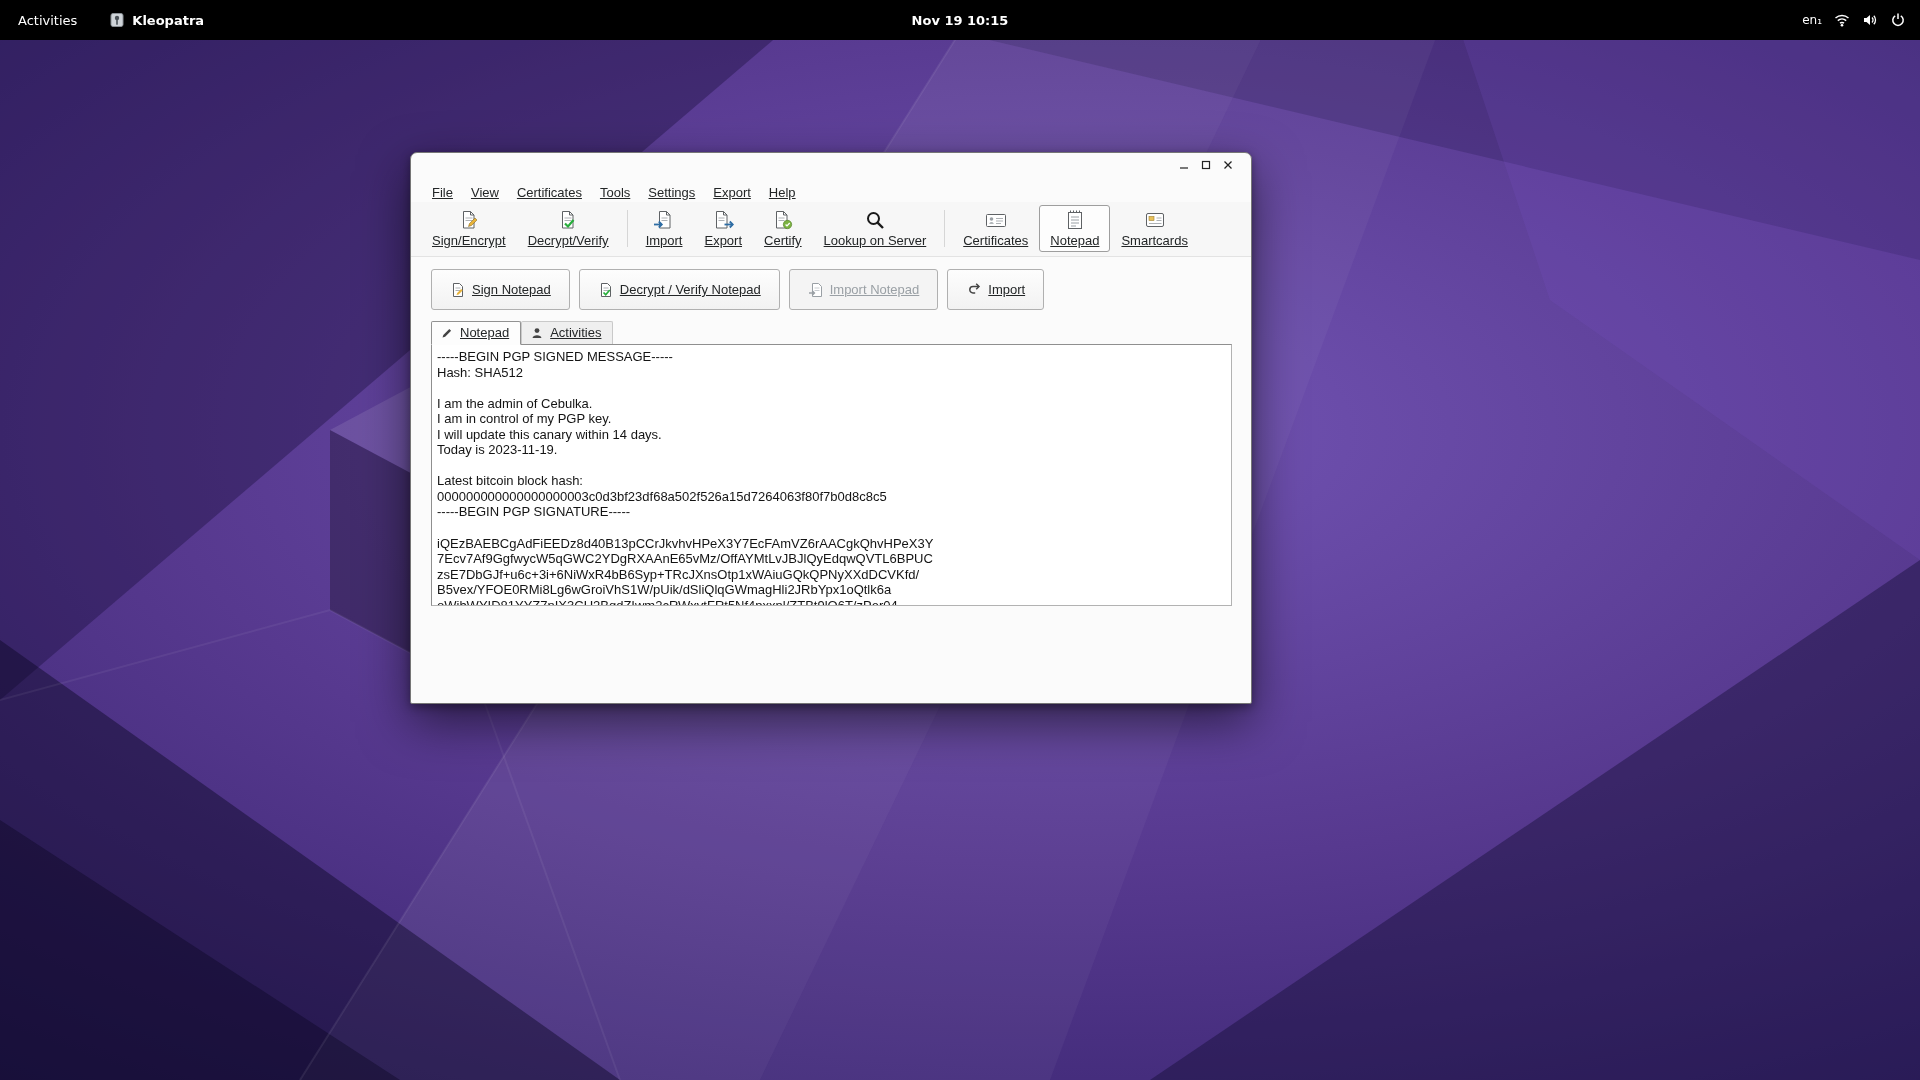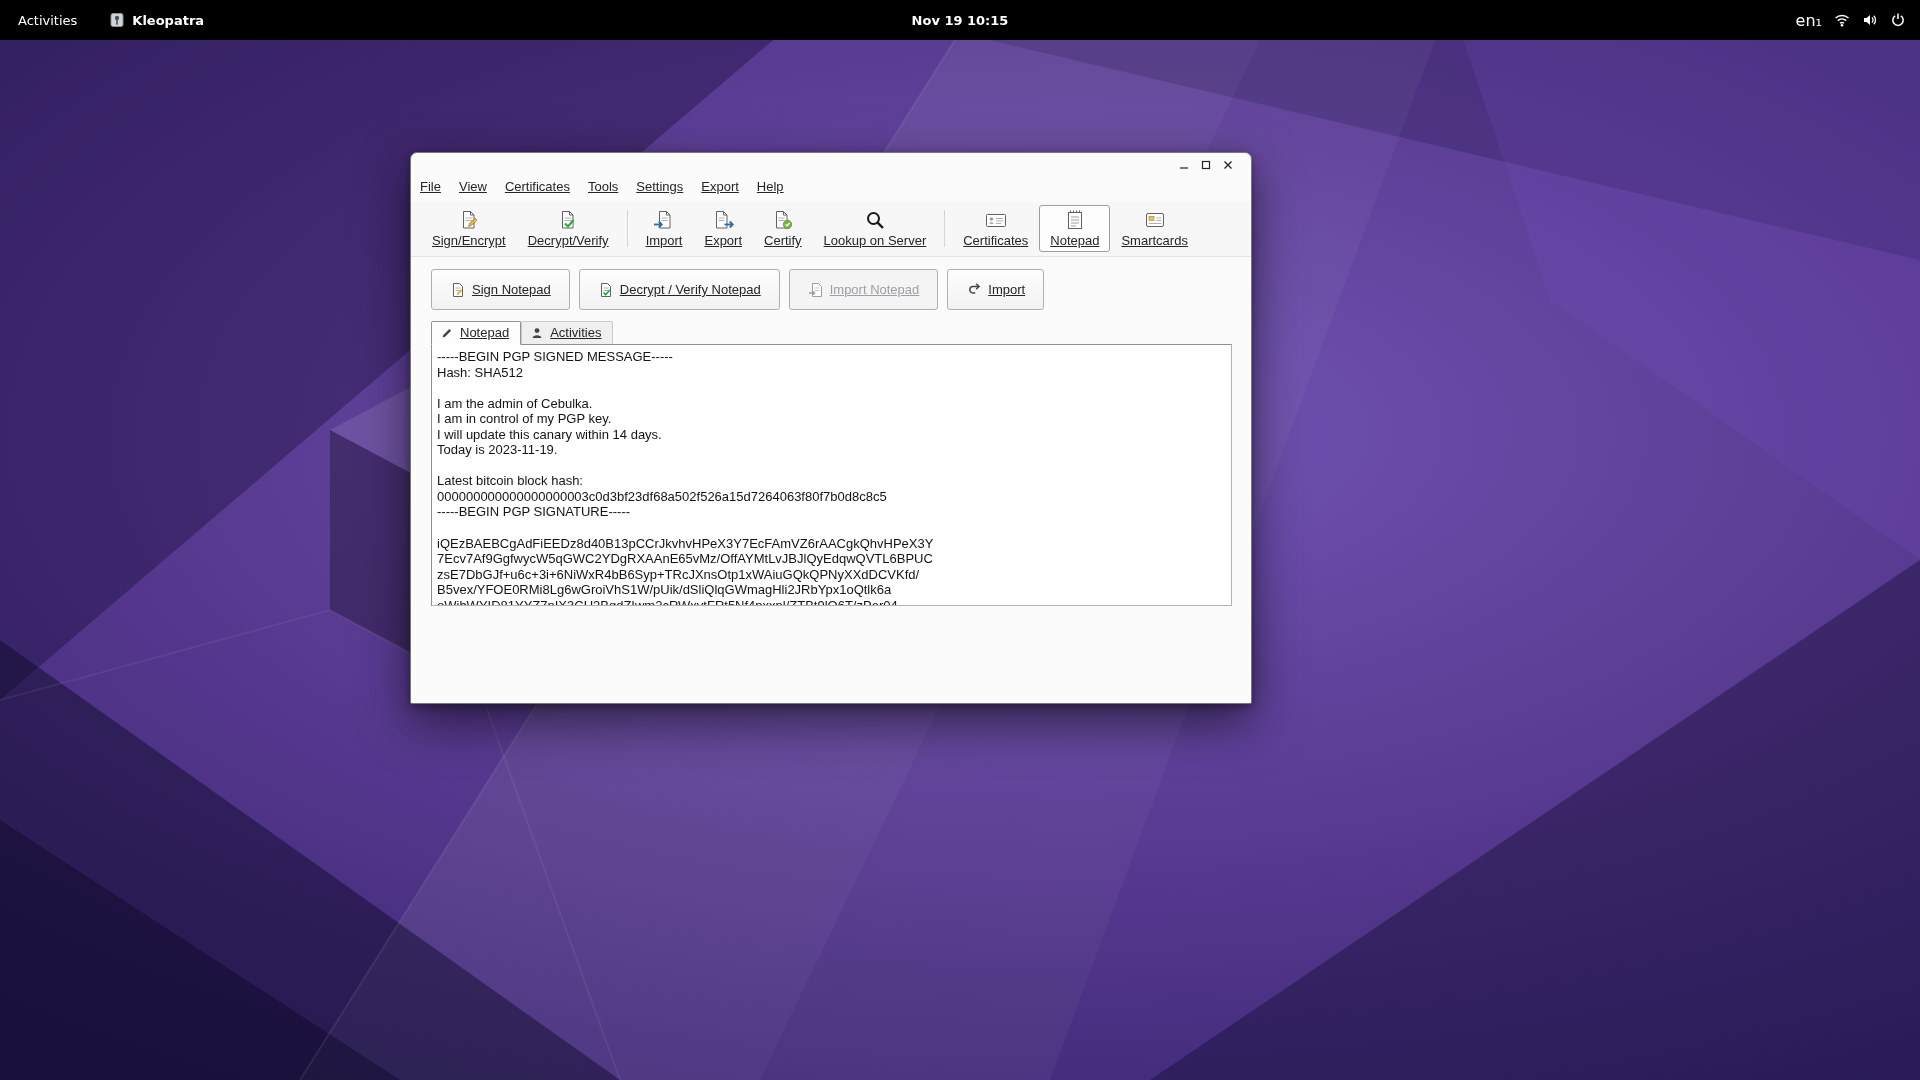--- a/index.html
+++ b/index.html
@@ -16,35 +16,35 @@
   .topbar {
     position: absolute; top: 0; left: 0; width: 100%; height: 40px;
     background: #000; color: #fff; font-size: 13px;
     display: flex; align-items: center; z-index: 50;
   }
   .topbar-left { display: flex; align-items: center; gap: 16px; margin-left: 10px; }
   .tb-item { display: flex; align-items: center; gap: 7px; padding: 0 8px; height: 27px; color:#fff; background:none; border:none; font: inherit; cursor: default; }
   .app-name { font-weight: 700; }
   .topbar-center { position: absolute; left: 50%; transform: translateX(-50%); font-weight: 700; height:27px; display:flex; align-items:center; padding: 0 10px; }
   .topbar-right { margin-left: auto; display: flex; align-items: center; gap: 12px; padding: 0 14px; height: 27px; }
-  .kbd-layout { font-size: 16px; }
+  .kbd-layout { font-size: 12px; }
   .sysicon { display: inline-flex; align-items: center; }
 
   
   .window {
     position: absolute; left: 410px; top: 152px; width: 842px; height: 552px;
     background: #fbfbfb; border: 1px solid #767676; border-radius: 7px 7px 2px 2px;
     box-shadow: 0 18px 50px rgba(0,0,0,.55), 0 3px 10px rgba(0,0,0,.35);
     color: #232627; font-family: "Liberation Sans", sans-serif; font-size: 13px;
     display: flex; flex-direction: column;
   }
   .titlebar { height: 24px; display: flex; align-items: center; justify-content: flex-end; padding-right: 12px; }
   .winctl { display: inline-flex; align-items: center; justify-content: center; width: 22px; height: 20px; background: none; border: none; cursor: default; }
 
-  .menubar { display: flex; align-items: flex-start; height: 25px; }
+  .menubar { display: flex; align-items: flex-end; height: 25px; padding-left: 12px; }
   .menu-item { padding: 2px 9px; background: none; border: none; font: inherit; color: #232627; text-decoration: underline; cursor: default; }
 
   .toolbar { display: flex; align-items: stretch; padding: 3px 0 4px 10px; border-bottom: 1px solid #e3e3e3; background: #f7f7f7; }
   .tb-btn {
     display: flex; flex-direction: column; align-items: center; justify-content: center; gap: 2px;
     padding: 3px 10px; background: none; border: 1px solid transparent; border-radius: 3px;
     font: inherit; color: #232627; cursor: default;
   }
   .tb-btn.selected { background: #fdfdfd; border-color: #9e9e9e; }
   .tb-label { text-decoration: underline; white-space: nowrap; }

